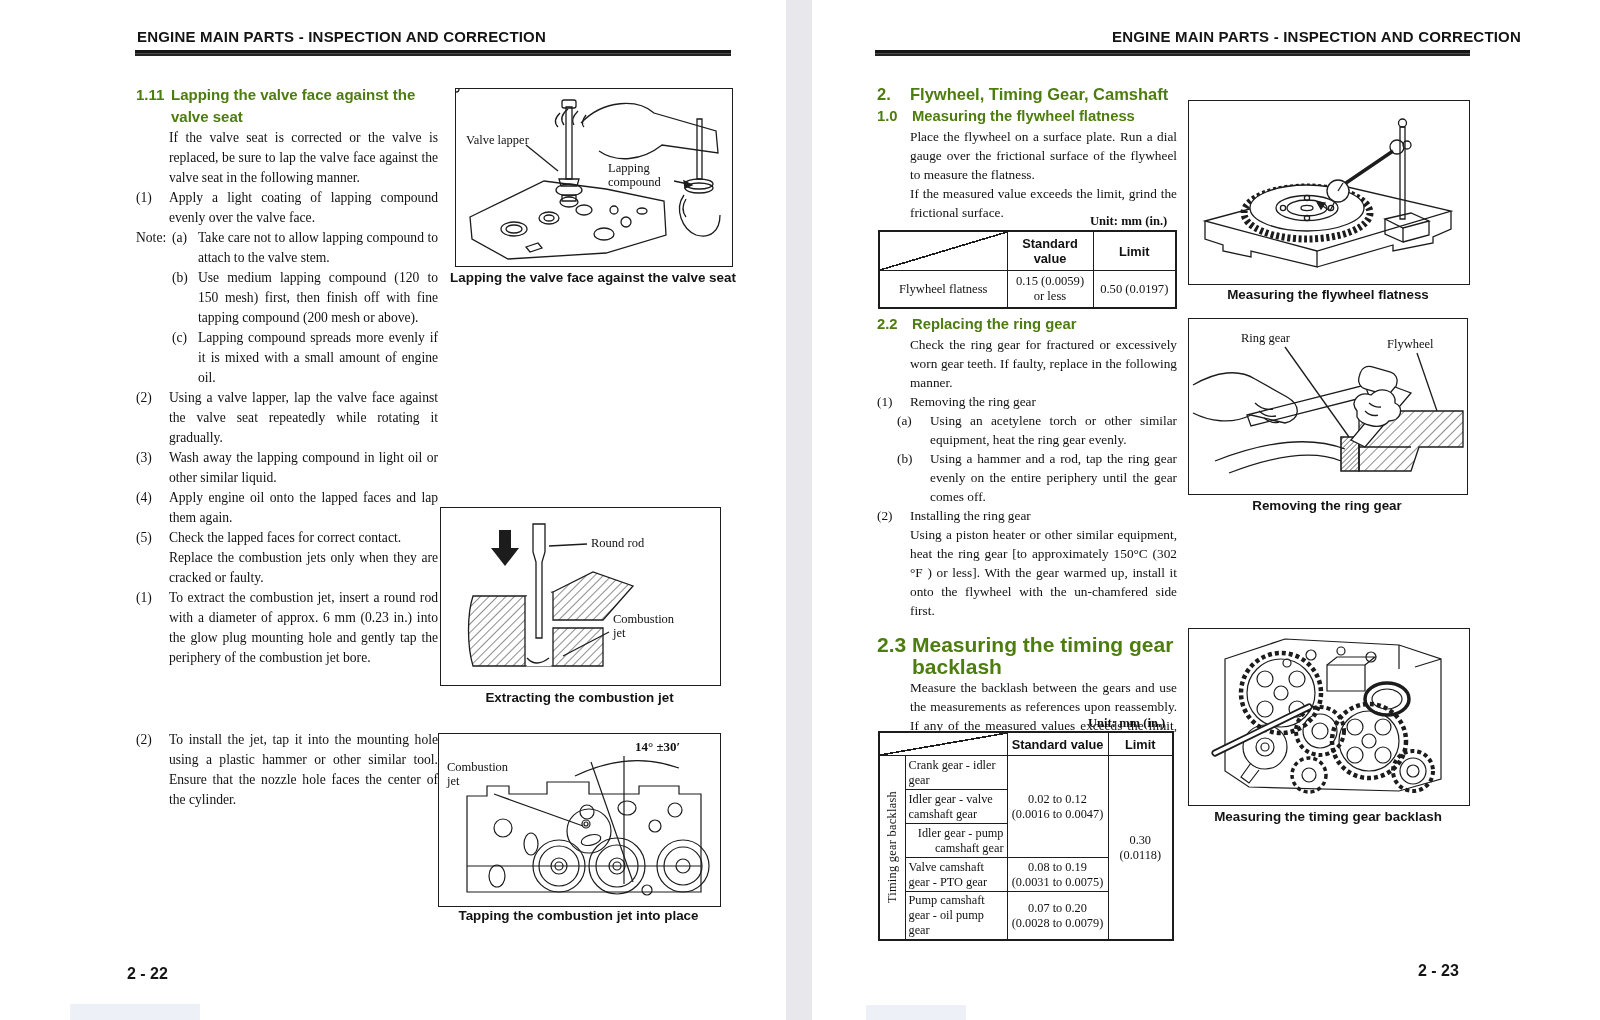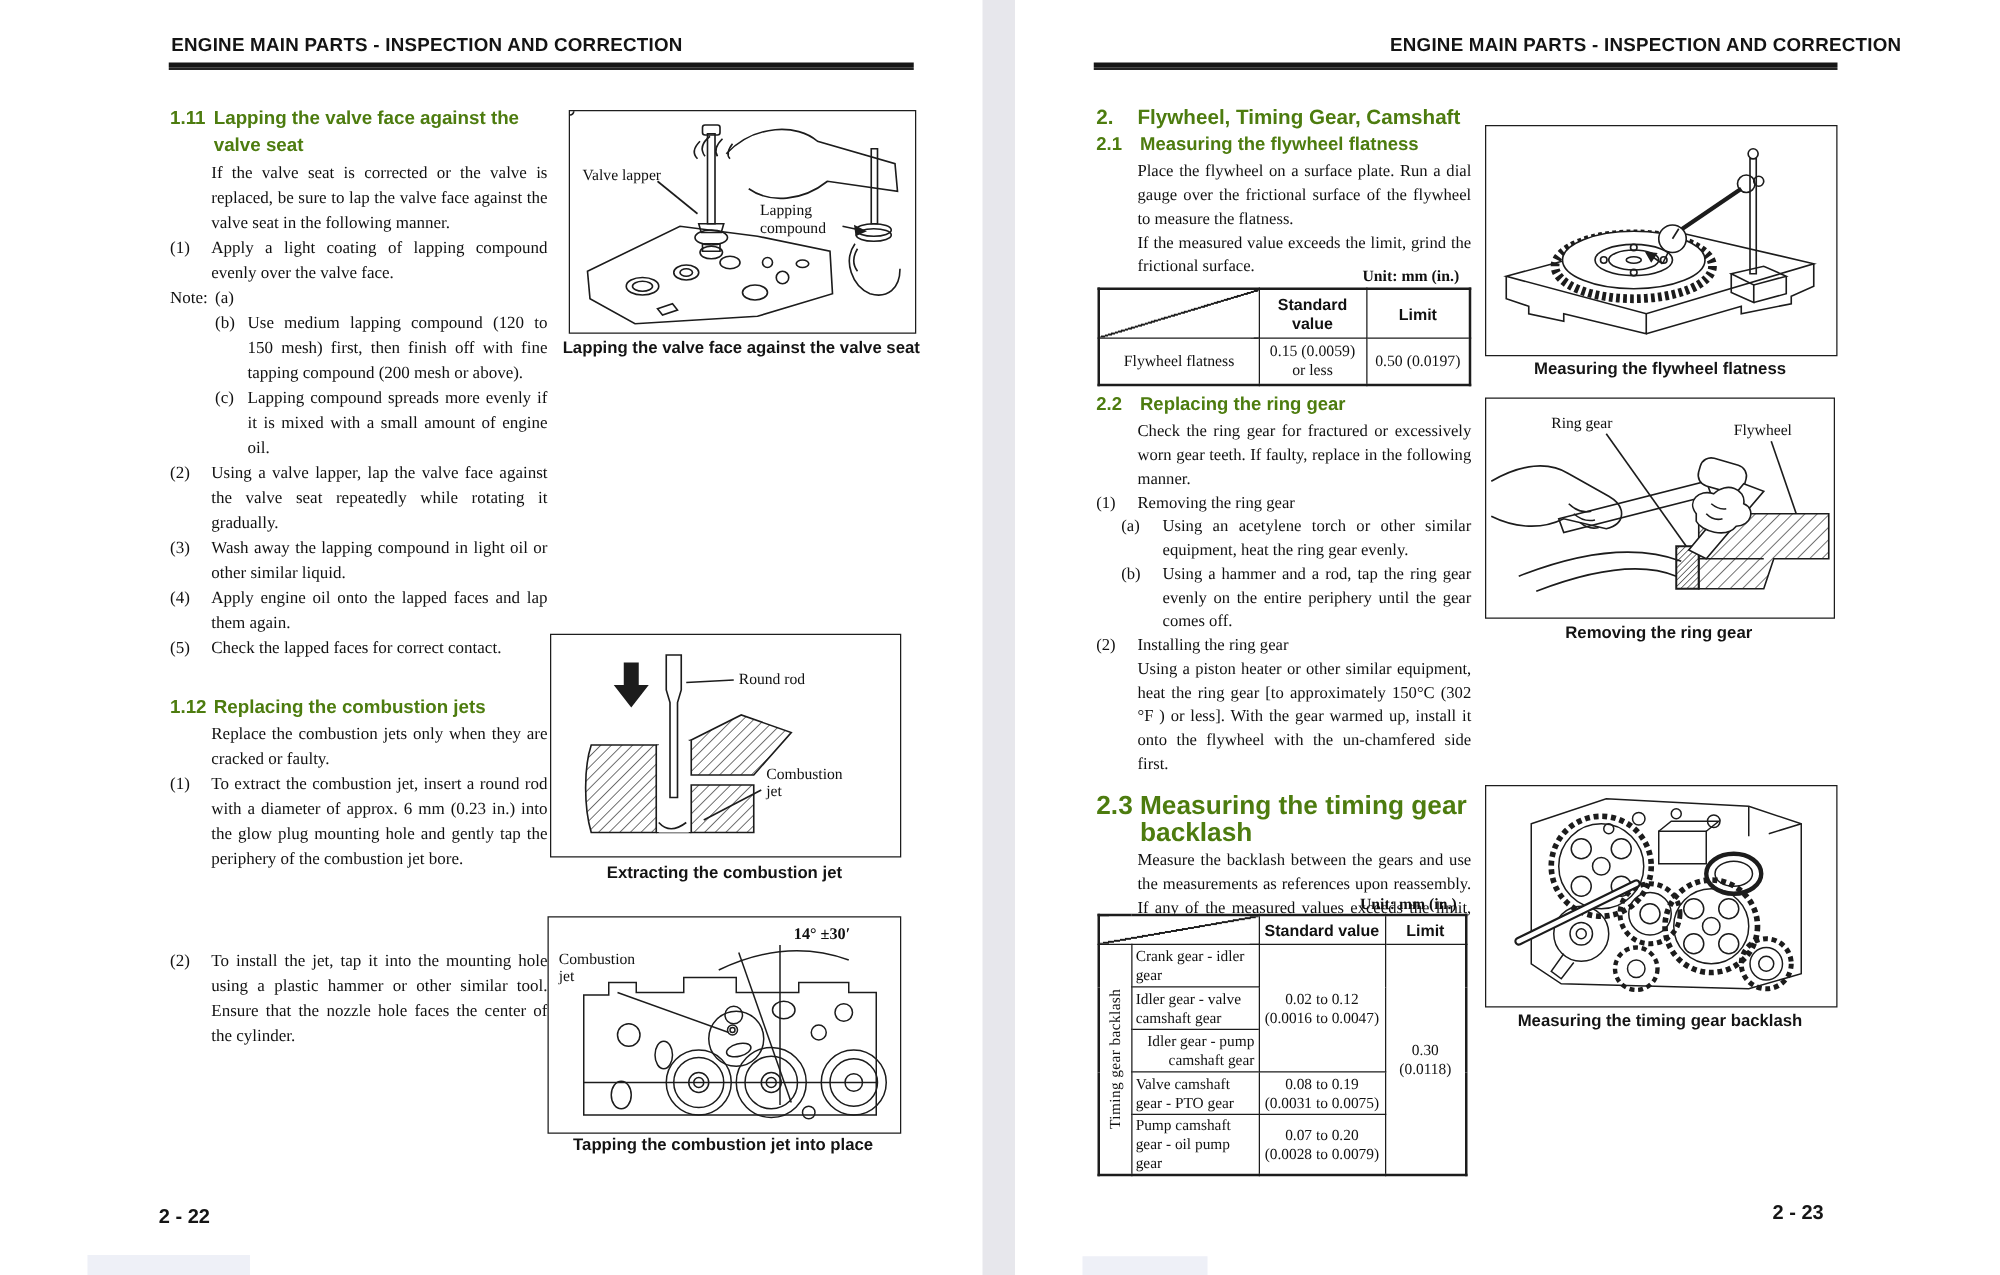--- a/index.html
+++ b/index.html
@@ -76,20 +76,21 @@
     <div class="para ml">If the valve seat is corrected or the valve is replaced, be sure to lap the valve face against the valve seat in the following manner.</div>
 
     <div class="item">
       <span class="ilabel">(1)</span>
       <span class="itext">Apply a light coating of lapping compound evenly over the valve face.</span>
     </div>
 
     <div class="note-row">
       <span class="note-tag">Note:</span>
       <span class="slabel">(a)</span>
+      <span class="stext">Take care not to allow lapping compound to attach to the valve stem.</span>
     </div>
     <div class="note-row">
       <span class="note-tag"></span>
       <span class="slabel">(b)</span>
       <span class="stext">Use medium lapping compound (120 to 150 mesh) first, then finish off with fine tapping compound (200 mesh or above).</span>
     </div>
     <div class="note-row">
       <span class="note-tag"></span>
       <span class="slabel">(c)</span>
       <span class="stext">Lapping compound spreads more evenly if it is mixed with a small amount of engine oil.</span>
@@ -105,24 +106,20 @@
     </div>
     <div class="item">
       <span class="ilabel">(4)</span>
       <span class="itext">Apply engine oil onto the lapped faces and lap them again.</span>
     </div>
     <div class="item">
       <span class="ilabel">(5)</span>
       <span class="itext">Check the lapped faces for correct contact.</span>
     </div>
 
-    <div class="sec-head" style="font-size:15px;line-height:22px;margin-top:27px;">
-      <span class="sec-num">1.12</span>
-      <span class="sec-title">Replacing the combustion jets</span>
-    </div>
     <div class="para ml">Replace the combustion jets only when they are cracked or faulty.</div>
     <div class="item">
       <span class="ilabel">(1)</span>
       <span class="itext">To extract the combustion jet, insert a round rod with a diameter of approx. 6 mm (0.23 in.) into the glow plug mounting hole and gently tap the periphery of the combustion jet bore.</span>
     </div>
     <div class="item" style="margin-top:62px;">
       <span class="ilabel">(2)</span>
       <span class="itext">To install the jet, tap it into the mounting hole using a plastic hammer or other similar tool. Ensure that the nozzle hole faces the center of the cylinder.</span>
     </div>
   </div>
@@ -231,21 +228,21 @@
   <div class="hdr" style="left:1112px;top:28px;">ENGINE MAIN PARTS - INSPECTION AND CORRECTION</div>
   <div class="hdr-rule" style="left:875px;top:50px;width:595px;"></div>
 
   <div class="textcol lh-right" style="left:877px;top:82px;width:300px;">
 
     <div class="sec-head" style="font-size:16.5px;line-height:24px;">
       <span class="sec-num" style="flex-basis:33px;">2.</span>
       <span class="sec-title">Flywheel, Timing Gear, Camshaft</span>
     </div>
     <div class="sec-head" style="font-size:14.8px;line-height:21px;">
-      <span class="sec-num">2.1</span>
+      <span class="sec-num">1.0</span>
       <span class="sec-title">Measuring the flywheel flatness</span>
     </div>
     <div class="para ml">Place the flywheel on a surface plate.  Run a dial gauge over the frictional surface of the flywheel to measure the flatness.</div>
     <div class="para ml">If the measured value exceeds the limit, grind the frictional surface.</div>
   </div>
 
   <div class="unit" style="left:1090px;top:214px;">Unit: mm (in.)</div>
 
   <table class="dtable" style="left:878px;top:230px;width:297px;">
     <colgroup>

